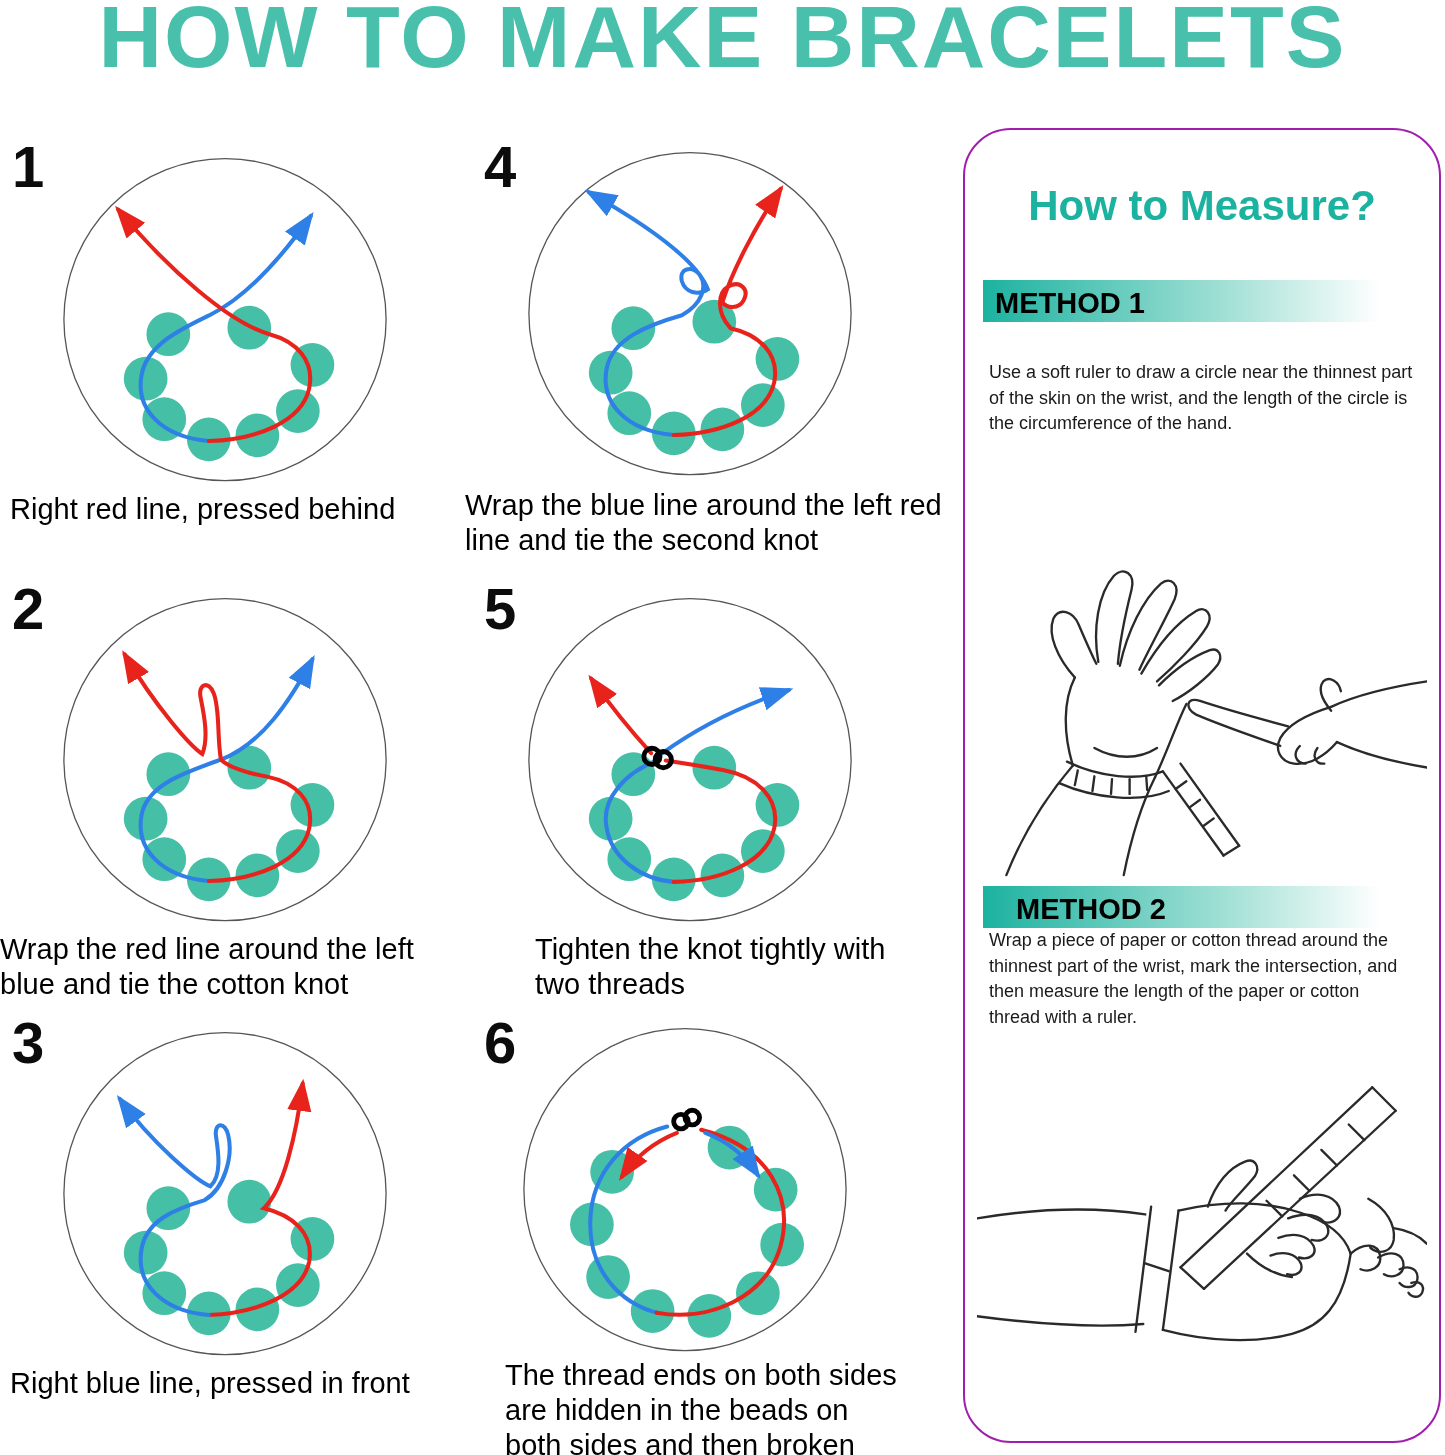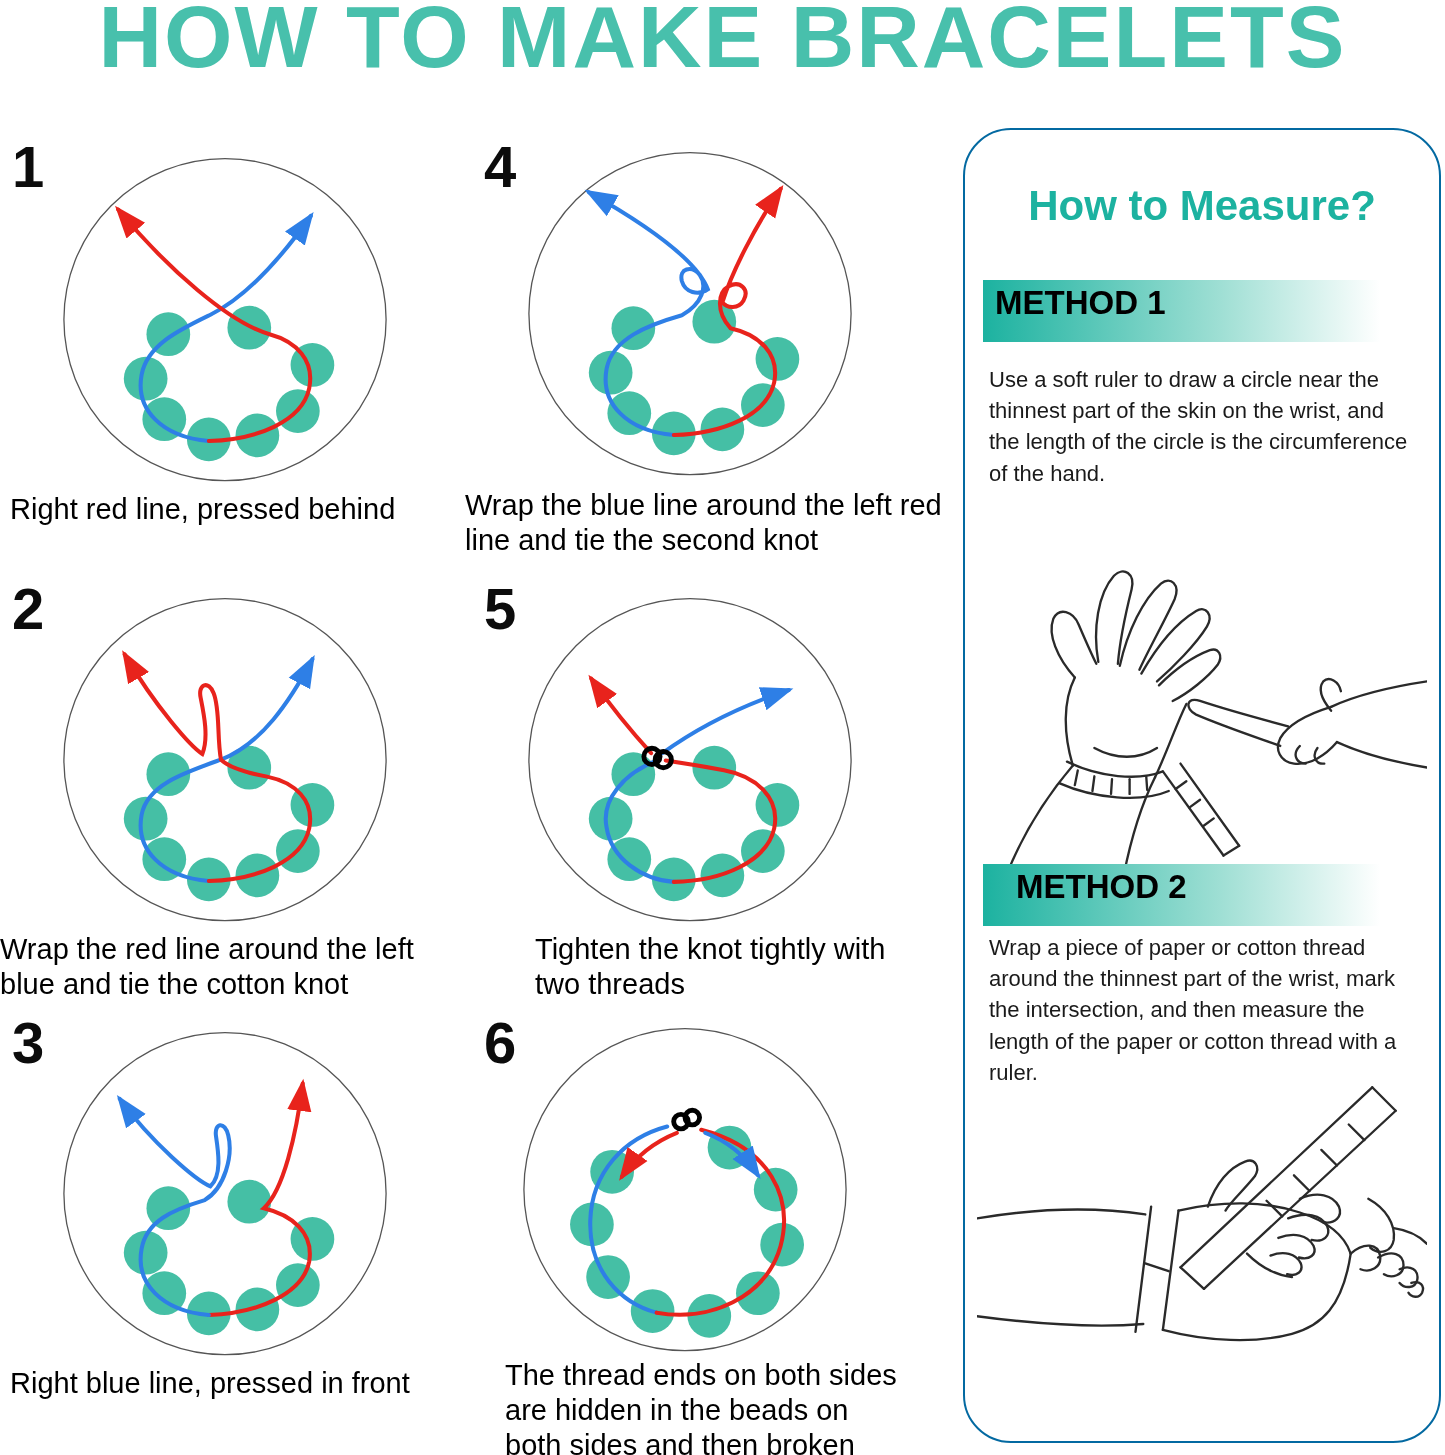--- a/index.html
+++ b/index.html
@@ -14,28 +14,28 @@
     position:absolute;top:-14px;left:0;width:100%;text-align:center;
     font-size:88px;font-weight:bold;letter-spacing:2px;color:var(--accent);
     white-space:nowrap;margin:0;
   }
   .step-num{position:absolute;font-size:58px;font-weight:bold;color:#0c0c0c;line-height:1;}
   .step-circle{position:absolute;width:340px;height:340px;}
   .caption{position:absolute;font-size:29px;color:#000;text-align:left;line-height:35px;}
 
   
   .panel{position:absolute;left:963px;top:128px;width:478px;height:1315px;background:#fff;
-    border:2px solid #0369a1;border-radius:48px;box-sizing:border-box;}
+    border:2px solid #a21caf;border-radius:48px;box-sizing:border-box;}
   .panel-title{position:absolute;top:52px;left:0;width:100%;text-align:center;
     font-size:42px;font-weight:bold;color:var(--accent_dark);margin:0;}
-  .method-band{position:absolute;left:18px;width:432px;height:62px;box-sizing:border-box;
+  .method-band{position:absolute;left:18px;width:432px;height:42px;box-sizing:border-box;
     background:linear-gradient(90deg,var(--accent_dark) 0%,#9fdfd4 55%,#ffffff 92%);
-    font-size:33px;font-weight:bold;line-height:46px;padding-left:12px;color:#000;}
-  #band1{top:150px;} #band2{top:734px;padding-left:33px;}
-  .method-text{position:absolute;left:24px;width:424px;font-size:22px;line-height:1.42;color:#1a1a1a;}
+    font-size:29px;font-weight:bold;line-height:46px;padding-left:12px;color:#000;}
+  #band1{top:150px;} #band2{top:756px;padding-left:33px;}
+  .method-text{position:absolute;left:24px;width:424px;font-size:18px;line-height:1.42;color:#1a1a1a;}
   #mt1{top:212px;} #mt2{top:780px;}
   .illus{position:absolute;left:12px;}
   #il1{top:300px;} #il2{top:950px;}
 
   
   .bead{fill:var(--bead);}
   .ring{fill:none;stroke:#555;stroke-width:1.6;}
   .thr{fill:none;stroke-width:5;stroke-linecap:round;}
   .thR{stroke:var(--red);}
   .thB{stroke:var(--blue);}

